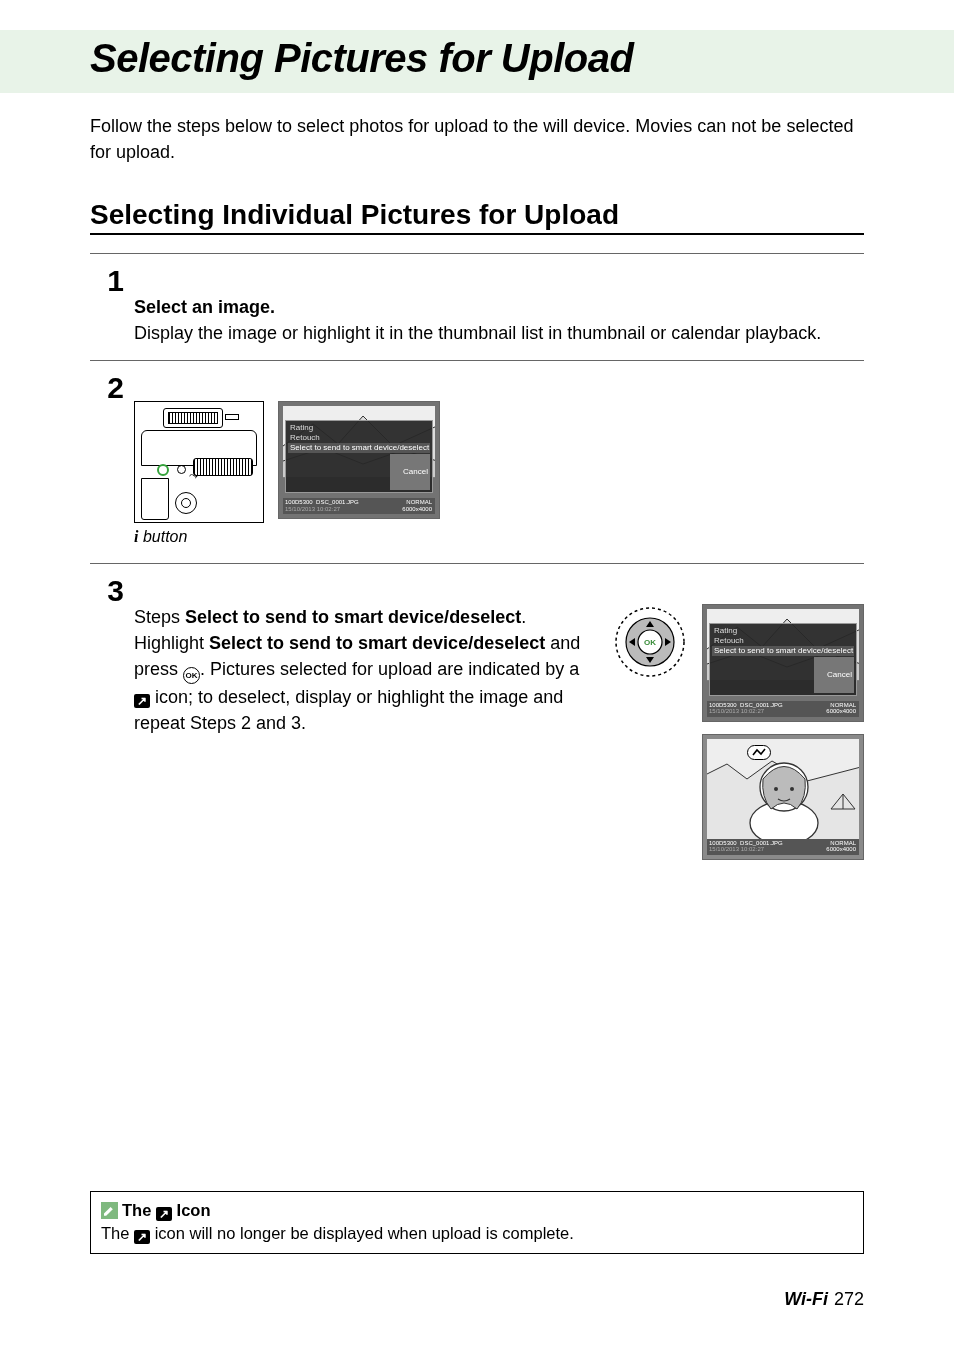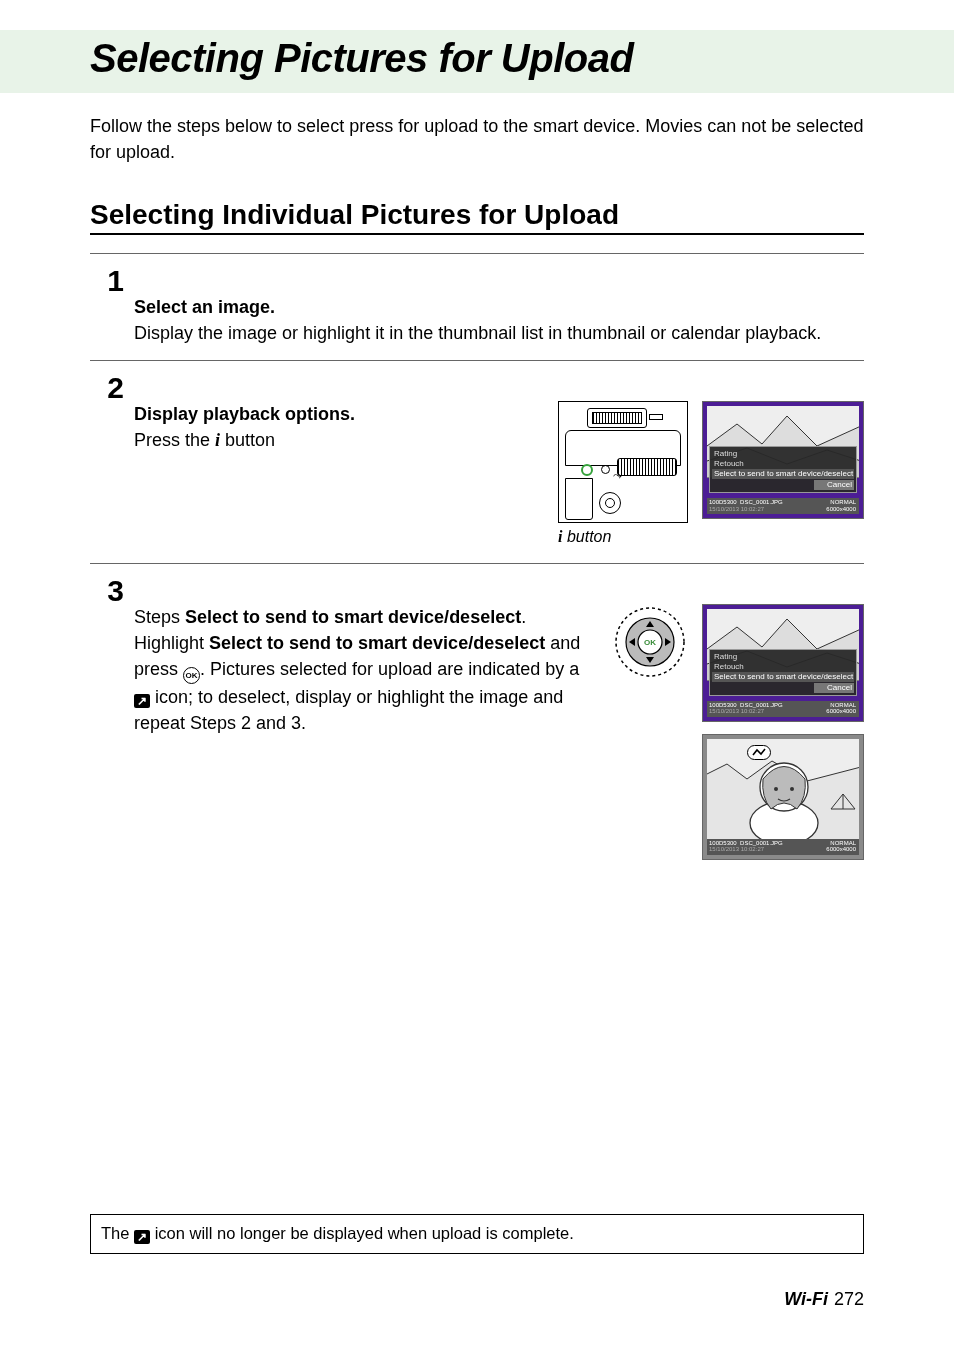--- a/index.html
+++ b/index.html
@@ -77,38 +77,38 @@
   .step-figs { flex: 0 0 auto; }
   .fig-row { display: flex; gap: 14px; align-items: flex-start; }
   .camera-diagram {
     width: 130px; height: 122px; border: 1.5px solid #000;
     position: relative; background: #fff;
   }
   .cam-chunk {
     position: absolute; border: 1.2px solid #000; background: #fff;
   }
   .screen-box {
-    width: 162px; height: 118px; background: #4c1d95; position: relative;
+    width: 162px; height: 118px; background: #737373; position: relative;
     border: 1px solid #666;
   }
   .scene {
     position: absolute; top: 4px; left: 4px; right: 4px; height: 72px;
     background: #eee; overflow: hidden;
   }
   .scene svg { position: absolute; top: 0; left: 0; }
   .overlay {
     position: absolute; left: 6px; right: 6px; bottom: 25px;
     background: rgba(40,40,40,0.95); border: 1px solid #999;
     font-size: 8px; color: #ddd; padding: 2px 2px; line-height: 1.25;
   }
   .overlay .line { white-space: nowrap; overflow: hidden; padding: 0 2px; }
   .overlay .hi { background: #555; color: #fff; }
   .overlay .cancel {
     display: block; text-align: right; margin-top: 1px;
-    background: #777; color: #fff; padding: 0 2px; width: 40px; margin-left: auto;
+    background: #777; color: #fff; padding: 13px 2px; width: 40px; margin-left: auto;
   }
   .footer-strip {
     position: absolute; left: 4px; right: 4px; bottom: 4px; height: 16px;
     background: #555; font-size: 6px; color: #fff; padding: 1px 2px;
     line-height: 1.1;
   }
   .footer-strip .l2 { color: #aaa; }
   .footer-strip .r { position: absolute; right: 3px; top: 1px; text-align: right; }
   .ok-dial {
     width: 76px; height: 76px; position: relative;
@@ -172,41 +172,37 @@
 </style>
 </head>
 <body>
 
 <div class="page">
 
   <div class="title-band">
     <h1>Selecting Pictures for Upload</h1>
   </div>
 
-  <p class="intro">Follow the steps below to select press for upload to the smart device. Movies can not be selected for upload.</p>
+  <p class="intro">Follow the steps below to select photos for upload to the will device. Movies can not be selected for upload.</p>
 
   <h2>Selecting Individual Pictures for Upload</h2>
 
   <div class="steps">
 
     <div class="step">
       <div class="step-num">1</div>
       <div class="step-body">
         <span class="head">Select an image.</span><br>
         <span>Display the image or highlight it in the thumbnail list in thumbnail or calendar playback.</span>
       </div>
     </div>
 
     <div class="step">
       <div class="step-num">2</div>
       <div class="step-body step-row">
-        <div class="step-text">
-          <span class="head">Display playback options.</span><br>
-          <span>Press the </span><span class="i-btn">i</span><span> button</span>
-        </div>
         <div class="step-figs">
           <div class="fig-row">
             <div>
               <div class="camera-diagram">
                 <div class="cam-chunk" style="left:28px;top:6px;width:60px;height:20px;border-radius:3px;"></div>
                 <div class="cam-chunk" style="left:33px;top:10px;width:50px;height:12px;background:repeating-linear-gradient(90deg,#000 0 1px,#fff 1px 3px);"></div>
                 <div class="cam-chunk" style="left:90px;top:12px;width:14px;height:6px;"></div>
                 <div class="cam-chunk" style="left:6px;top:28px;width:116px;height:36px;border-radius:6px 6px 0 0;"></div>
                 <div class="cam-chunk" style="left:58px;top:56px;width:60px;height:18px;border-radius:3px;background:repeating-linear-gradient(90deg,#000 0 1px,#fff 1px 3px);"></div>
                 <div class="cam-chunk" style="left:6px;top:76px;width:28px;height:42px;border-radius:0 0 3px 3px;"></div>
@@ -312,20 +308,23 @@
               </div>
             </div>
           </div>
         </div>
       </div>
     </div>
 
   </div>
 
   <div class="note-box">
+    <div class="note-title">
+      <span class="pencil"></span><span>The </span><span class="inline-icon">↗</span><span> Icon</span>
+    </div>
     <div>
       <span>The </span><span class="inline-icon">↗</span><span> icon will no longer be displayed when upload is complete.</span>
     </div>
   </div>
 
   <div class="page-footer">
     <span class="sec">Wi-Fi</span><span>272</span>
   </div>
 
 </div>

